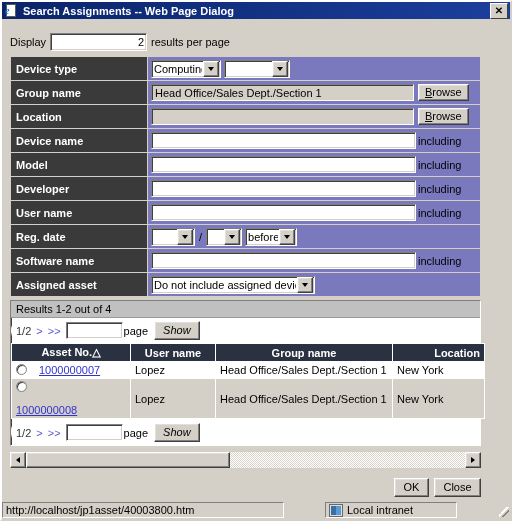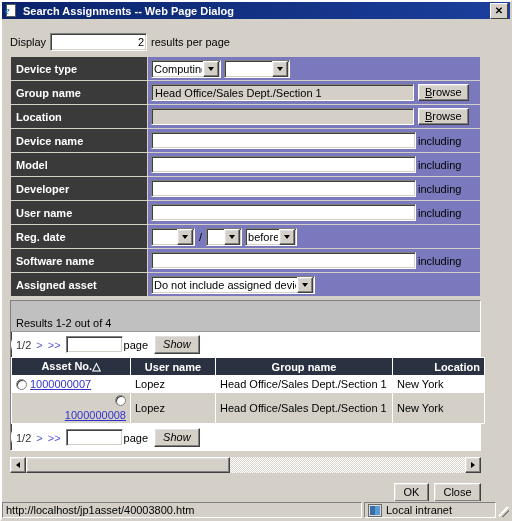--- a/index.html
+++ b/index.html
@@ -222,21 +222,21 @@
     margin-top: 3px;
     border: 1px solid;
     border-color: #808080 #ffffff #ffffff #808080;
     box-shadow: inset 1px 1px 0 #404040;
     background: #ffffff;
     box-sizing: border-box;
   }
   .res-title {
     background: #c0c0c0;
     font-size: 11px;
-    padding: 16px 0 2px 5px;
+    padding: 2px 0 2px 5px;
     color: #000000;
     border-bottom: 1px solid #9a9a9a;
   }
   .pager {
     background: #ffffff;
     display: flex;
     align-items: center;
     padding: 3px 0 3px 5px;
     font-size: 11px;
     border-radius: 12px;
@@ -271,21 +271,21 @@
   }
   table.grid th.right { text-align: right; }
   table.grid td {
     padding: 2px 4px;
     color: #000000;
     white-space: nowrap;
     overflow: hidden;
   }
   tr.r-odd td { background: #ffffff; }
   tr.r-even td { background: #d4d0c8; flex-direction: column; }
-  td.c-asset { display: flex; align-items: flex-end; gap: 3px; }
+  td.c-asset { display: flex; align-items: flex-start; gap: 12px; }
   .radio {
     width: 11px; height: 11px;
     border-radius: 50%;
     background: #ffffff;
     border: 1px solid #808080;
     box-shadow: inset 1px 1px 0 #404040;
     flex: 0 0 auto;
     box-sizing: border-box;
   }
   a.assetlink {
@@ -356,20 +356,21 @@
   
   .statusbar {
     flex: 0 0 auto;
     height: 18px;
     background: #d4d0c8;
     display: flex;
     align-items: stretch;
     padding: 1px 0 1px 0;
     box-sizing: border-box;
     font-size: 11px;
+    gap: 39px;
   }
   .sb-cell {
     border: 1px solid;
     border-color: #808080 #ffffff #ffffff #808080;
     display: flex;
     align-items: center;
     padding: 0 3px;
     box-sizing: border-box;
     color: #000000;
     overflow: hidden;

